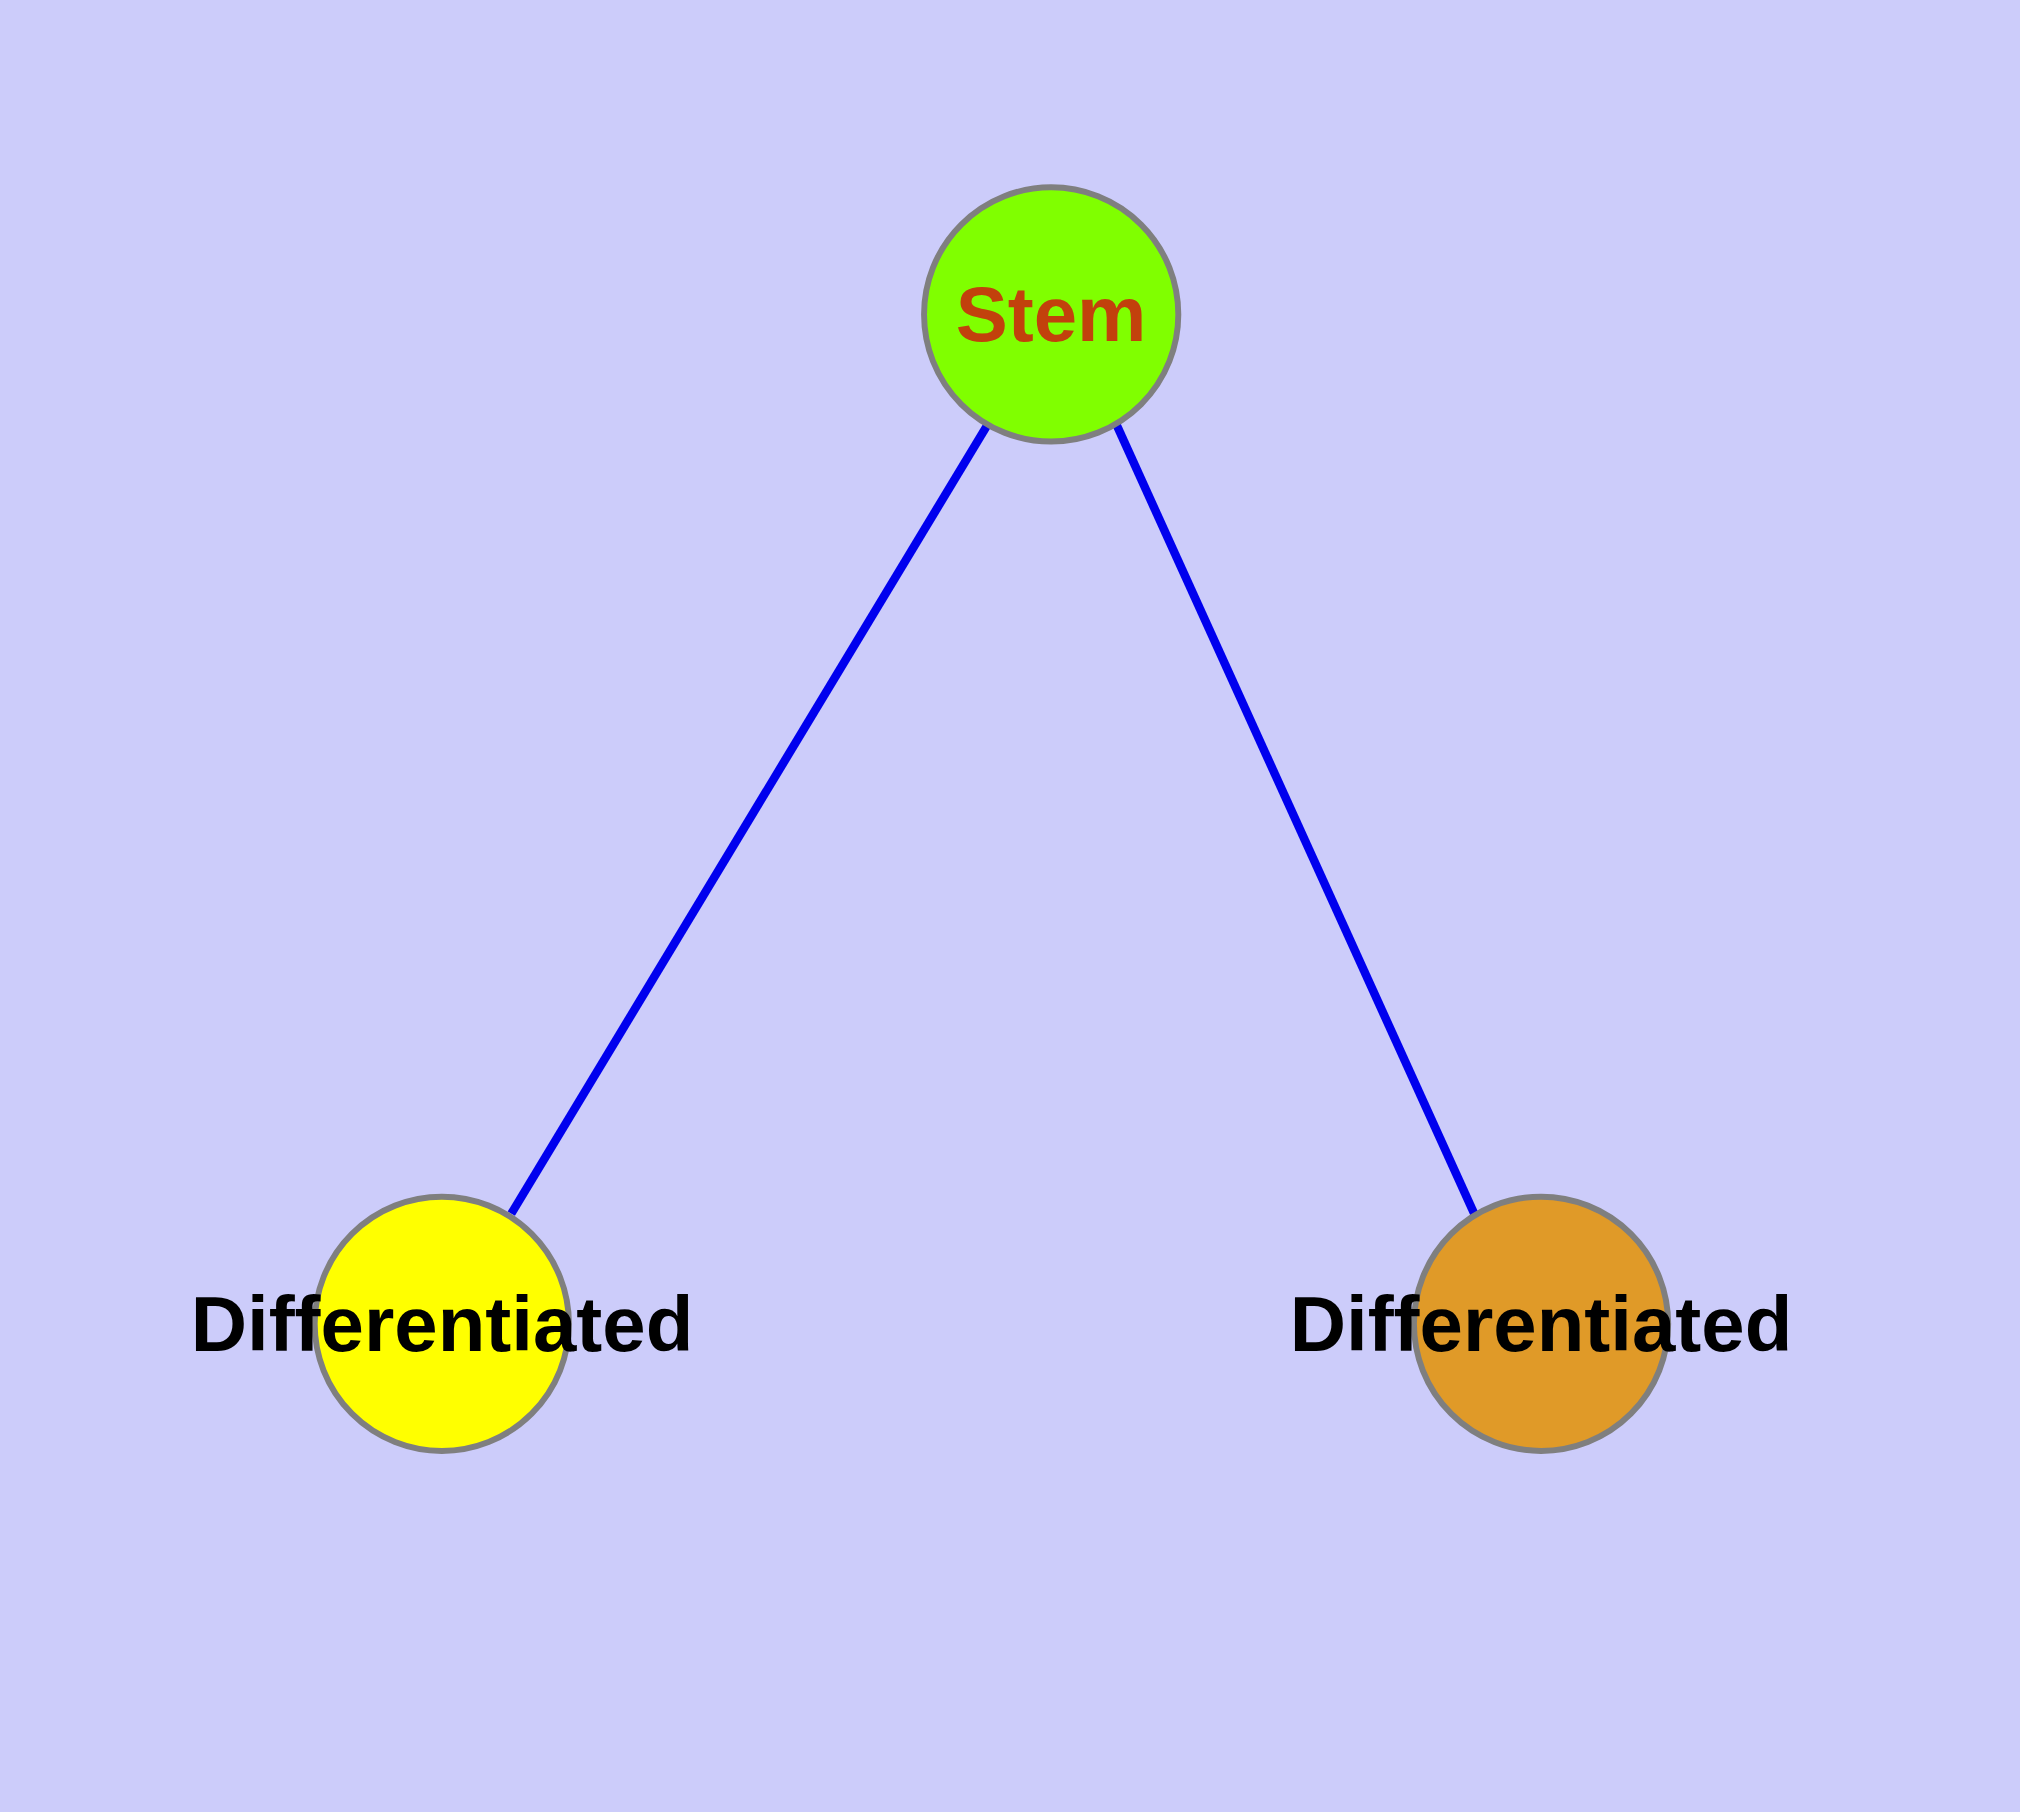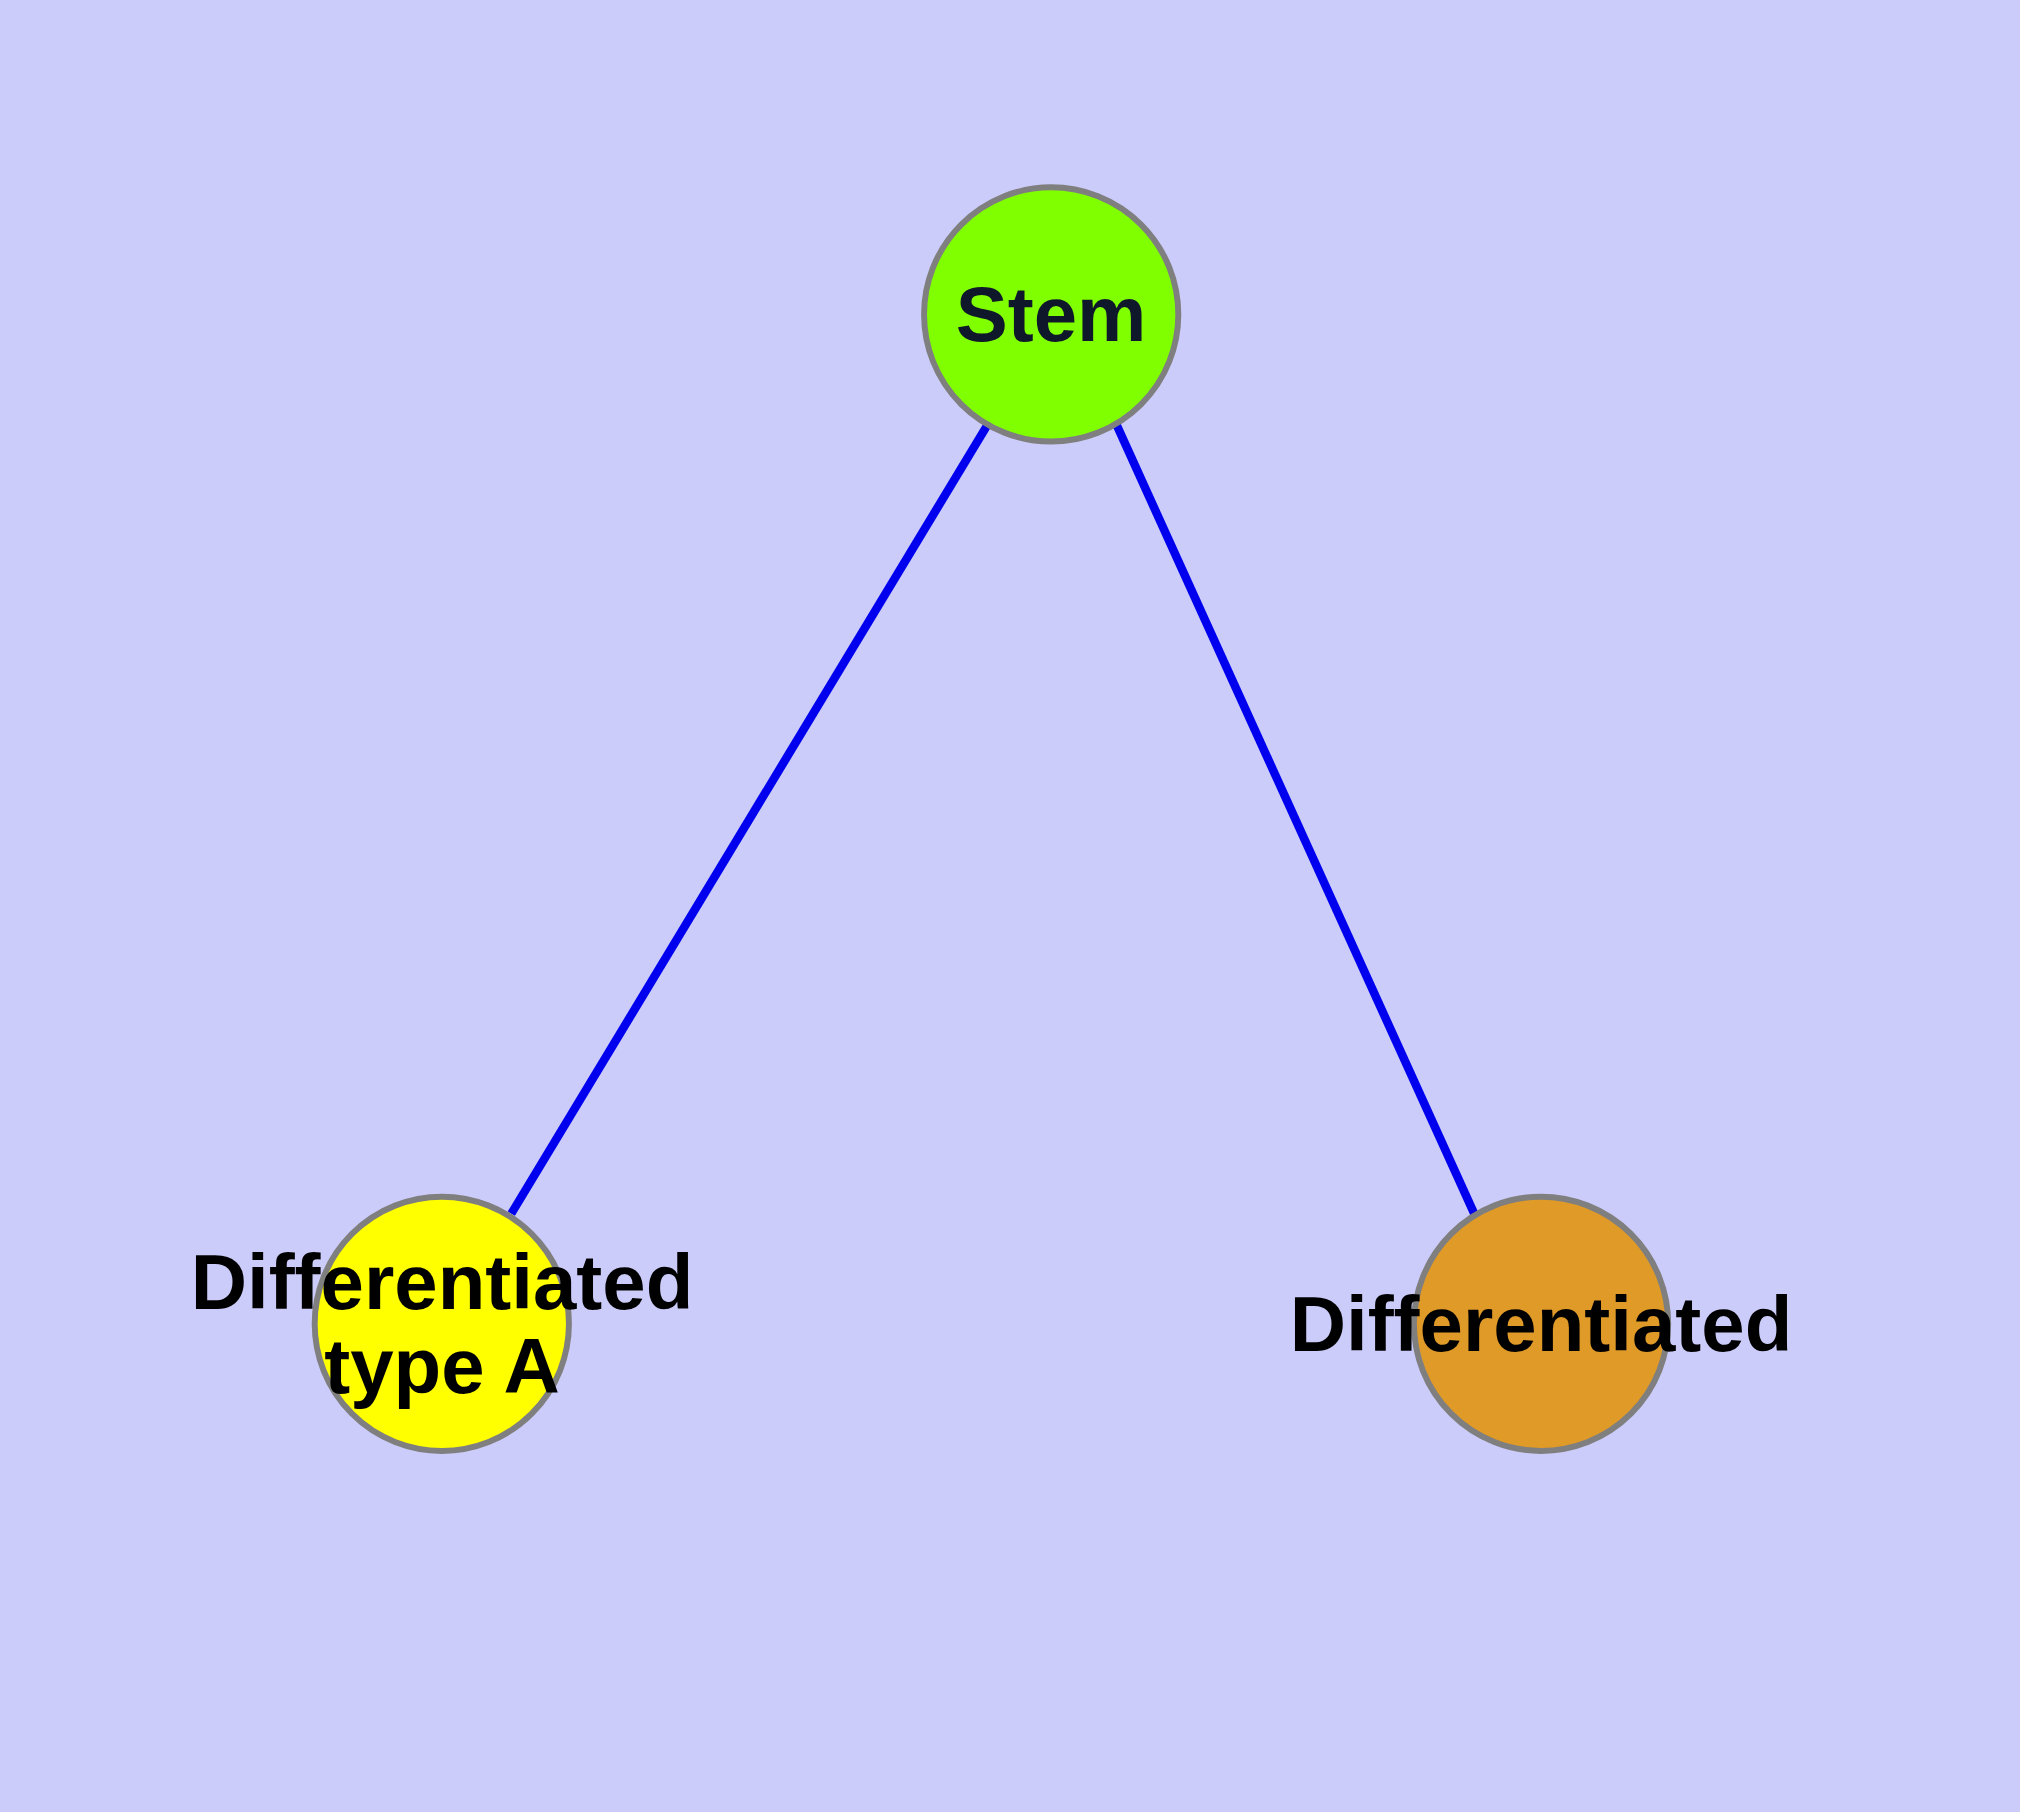--- a/index.html
+++ b/index.html
@@ -54,26 +54,25 @@
         <line x1="1317" y1="501" x2="1740" y2="1434" stroke="#0000ee" stroke-width="10" stroke-linecap="butt"></line>
       </g>
     <g id="nodes-layer">
         <circle cx="1240" cy="371" r="150" fill="#80ff00" stroke="#7f7f7f" stroke-width="7"></circle>
         <circle cx="521" cy="1562" r="150" fill="#ffff00" stroke="#7f7f7f" stroke-width="7"></circle>
         <circle cx="1818" cy="1562" r="150" fill="#e09a28" stroke="#7f7f7f" stroke-width="7"></circle>
       </g>
   </svg>
 
   <div id="labels-layer">
-      <div class="node-label big" style="left: 1051px; top: 314px; font-size: 78px; color: #0f172a;">
+      <div class="node-label big" style="left: 1051px; top: 314px; font-size: 78px; color: #c2410c;">
         <div>Stem</div>
       </div>
       <div class="node-label big" style="left: 442px; top: 1324px; font-size: 78px; color: rgb(0, 0, 0);">
         <div>Differentiated</div>
-        <div>type A</div>
       </div>
       <div class="node-label big" style="left: 1541px; top: 1324px; font-size: 78px; color: rgb(0, 0, 0);">
         <div>Differentiated</div>
       </div>
     </div>
 
 </div>
 
 
 </body></html>

